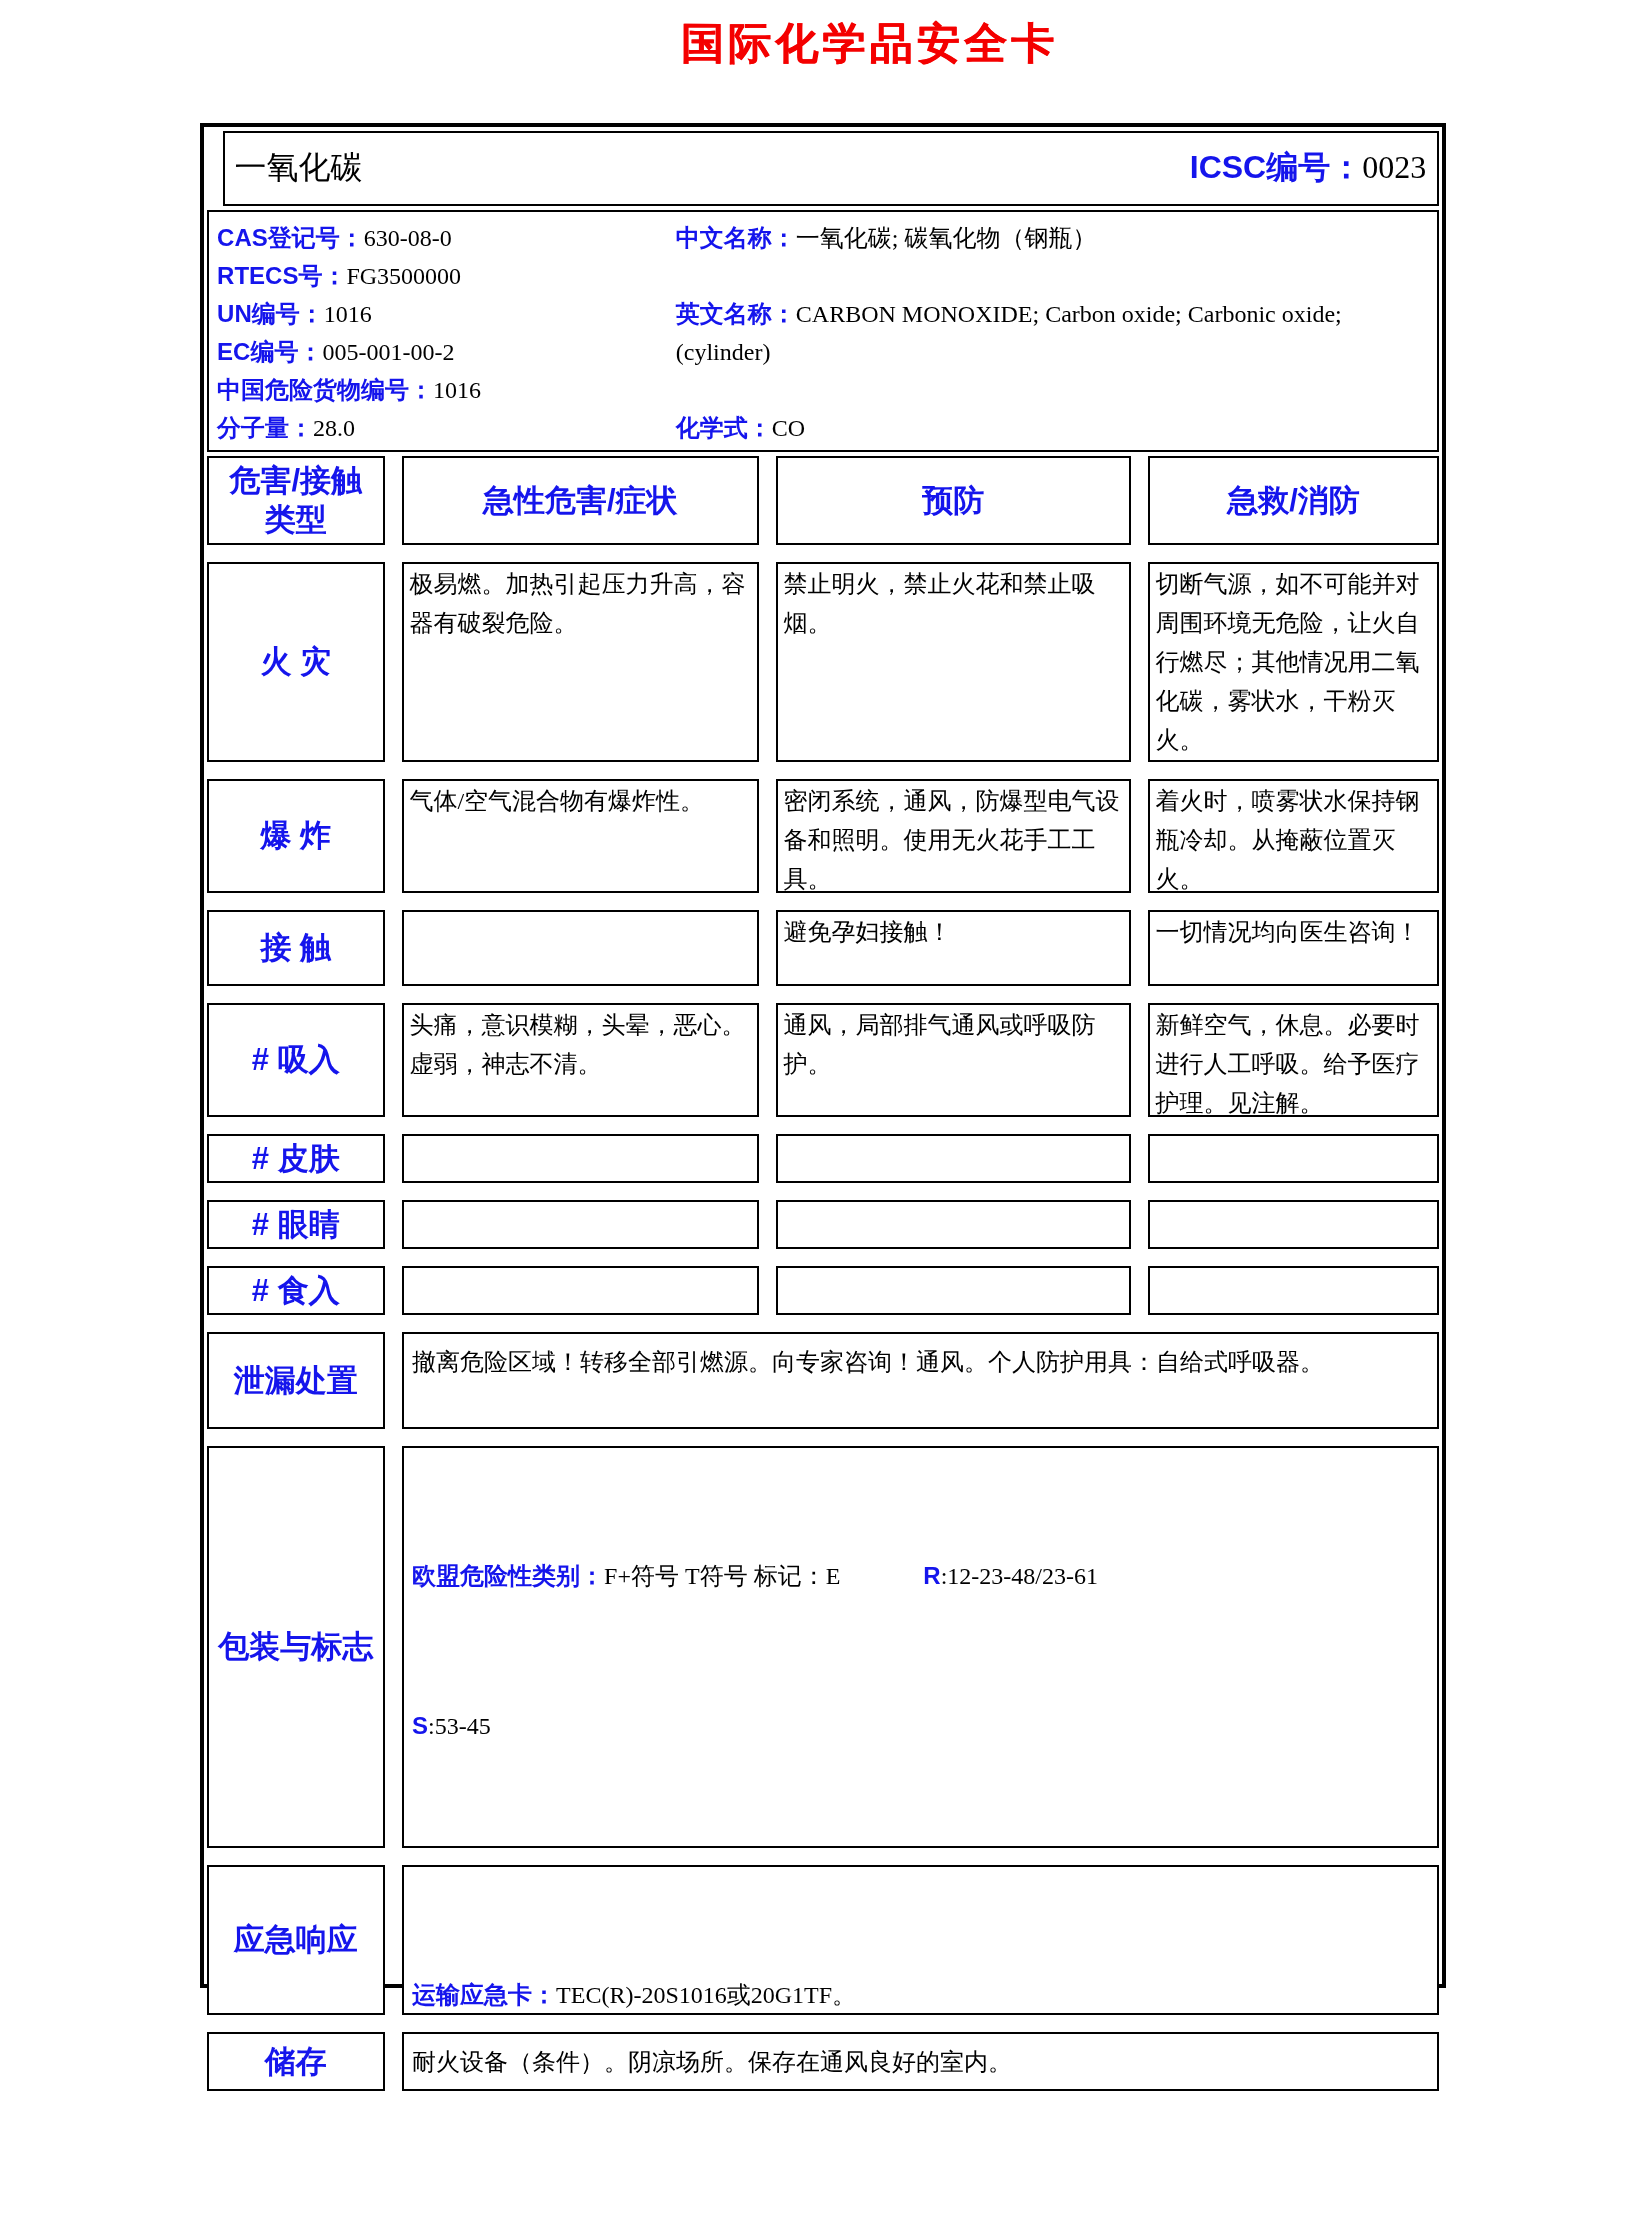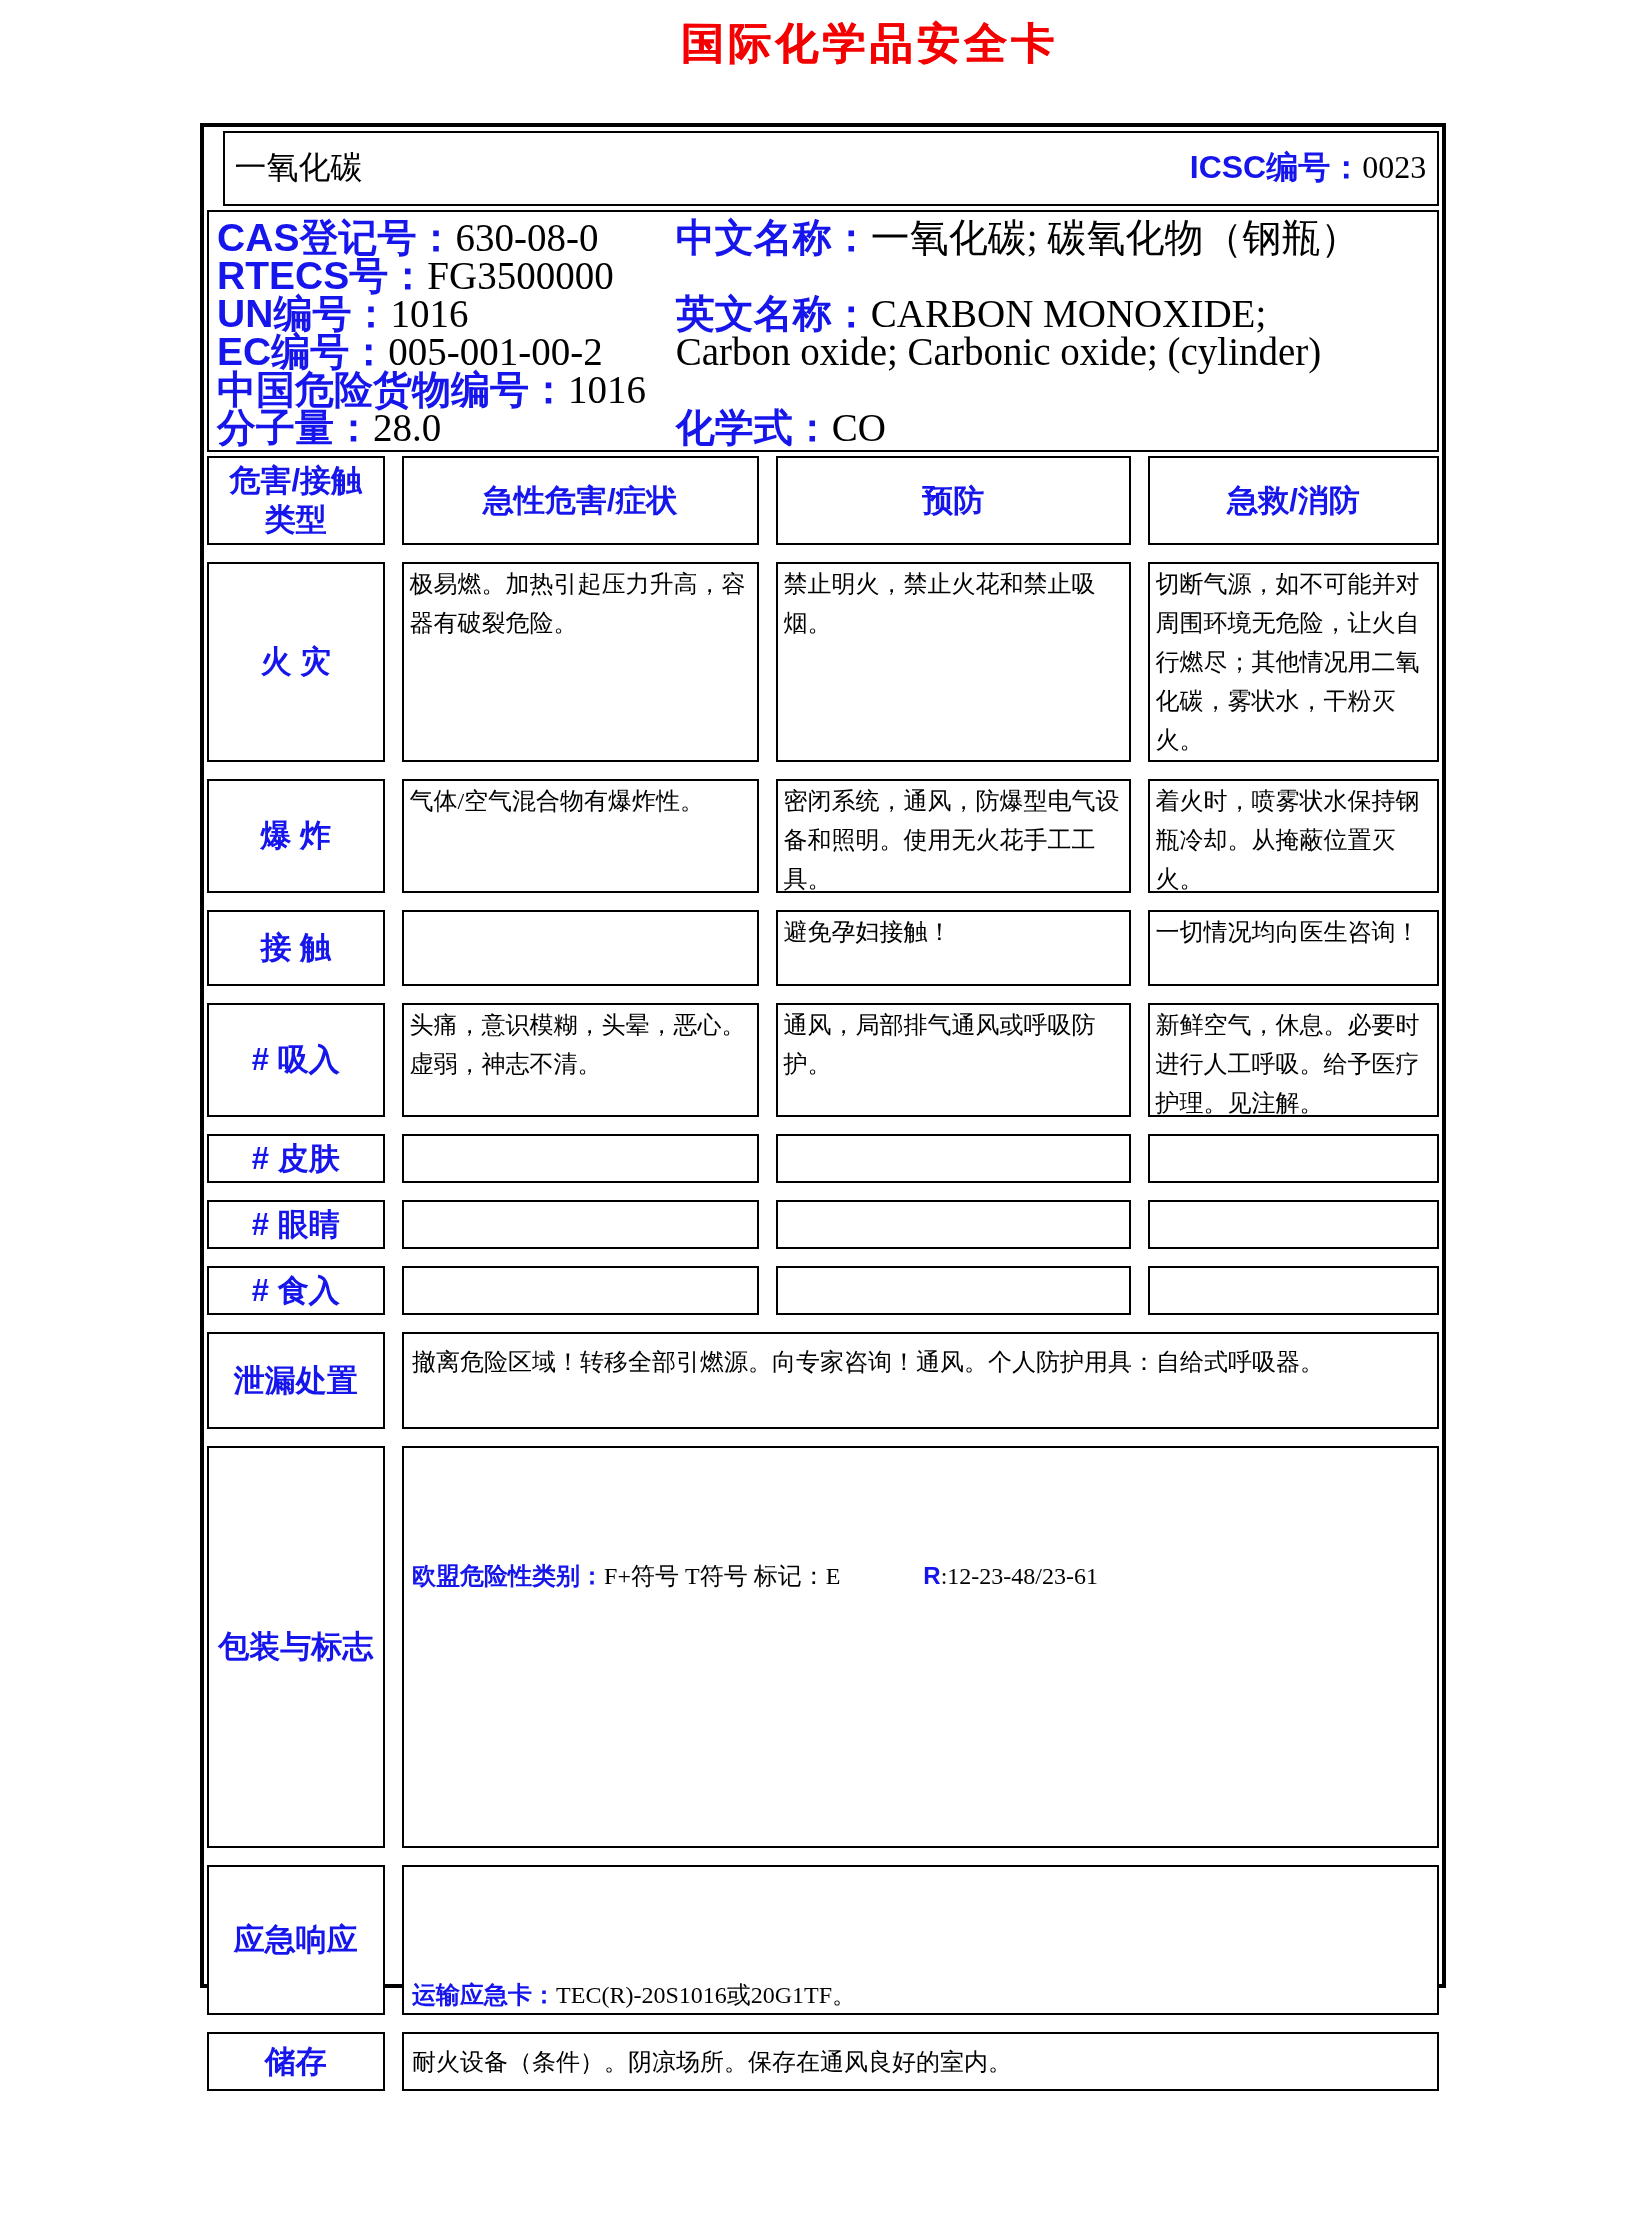--- a/index.html
+++ b/index.html
@@ -22,21 +22,21 @@
     display:flex;flex-direction:column;gap:4.2px;
   }
   .box{border:2.1px solid #000;box-sizing:border-box;background:#fff;}
   .blue{color:#1515ec;font-weight:bold;font-family:"Liberation Sans","DejaVu Sans",sans-serif;}
   
   .box-head{
     flex:0 0 75px;display:flex;align-items:center;justify-content:space-between;
     padding:0 11px 0 9.7px;font-size:32px;margin-left:16px;
   }
   
-  .box-ids{flex:0 0 242px;position:relative;font-size:39px;}
+  .box-ids{flex:0 0 242px;position:relative;font-size:24px;}
   .ids-left{position:absolute;left:8.3px;top:7px;width:445px;}
   .ids-left .id-line{line-height:38px;white-space:nowrap;}
   .ids-right{position:absolute;left:467px;top:7px;width:695px;}
   .ids-right .id-item{line-height:38px;}
   .ids-right .skip{margin-top:38px;}
   
   .grid{
     flex:1;display:grid;
     grid-template-columns:178px 357px 355px 1fr;
     grid-template-rows:89px 200px 114px 76px 114px 49px 49px 49px 97px 402px 150px 1fr;
@@ -151,20 +151,21 @@
     <div class="box hcell blue">
         <span>泄漏处置</span>
       </div>
     <div class="box ccell wide">撤离危险区域！转移全部引燃源。向专家咨询！通风。个人防护用具：自给式呼吸器。</div>
 
     <div class="box hcell blue">
         <span>包装与标志</span>
       </div>
     <div class="box ccell wide">
       <div><span class="blue">欧盟危险性类别：</span><span>F+符号 T符号 标记：E</span><span class="gap2"></span><span class="blue">R</span><span>:12-23-48/23-61</span></div>
+      <div><span class="blue">S</span><span>:53-45</span></div>
       
       
       
     </div>
 
     <div class="box hcell blue">
         <span>应急响应</span>
       </div>
     <div class="box ccell wide">
       <div><span class="blue">运输应急卡：</span><span>TEC(R)-20S1016或20G1TF。</span></div>

